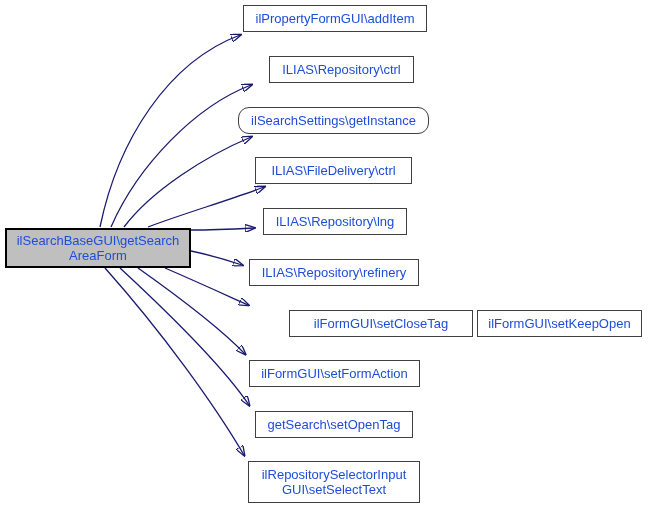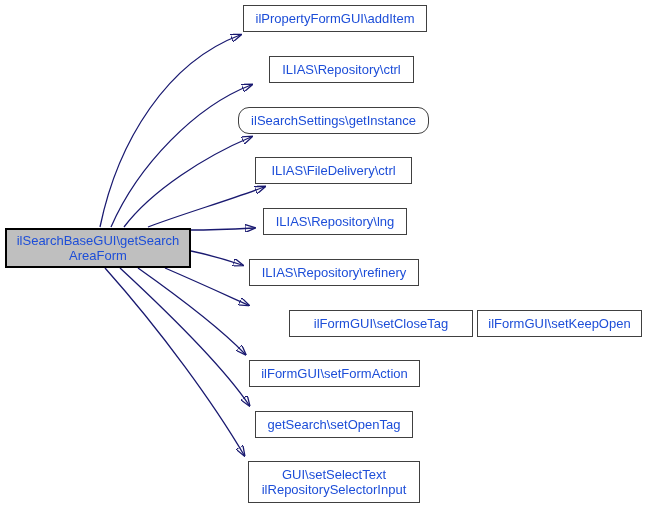--- a/index.html
+++ b/index.html
@@ -114,17 +114,17 @@
 
   <div class="node" style="left:249px; top:360px; width:171px; height:27px;">
     <span>ilFormGUI\setFormAction</span>
   </div>
 
   <div class="node" style="left:255px; top:411px; width:158px; height:27px;">
     <span>getSearch\setOpenTag</span>
   </div>
 
   <div class="node" style="left:248px; top:461px; width:172px; height:42px;">
+    <span>ilRepositorySelectorInput</span>
     <span>GUI\setSelectText</span>
-    <span>ilRepositorySelectorInput</span>
   </div>
 
 </div>
 
 </body></html>

